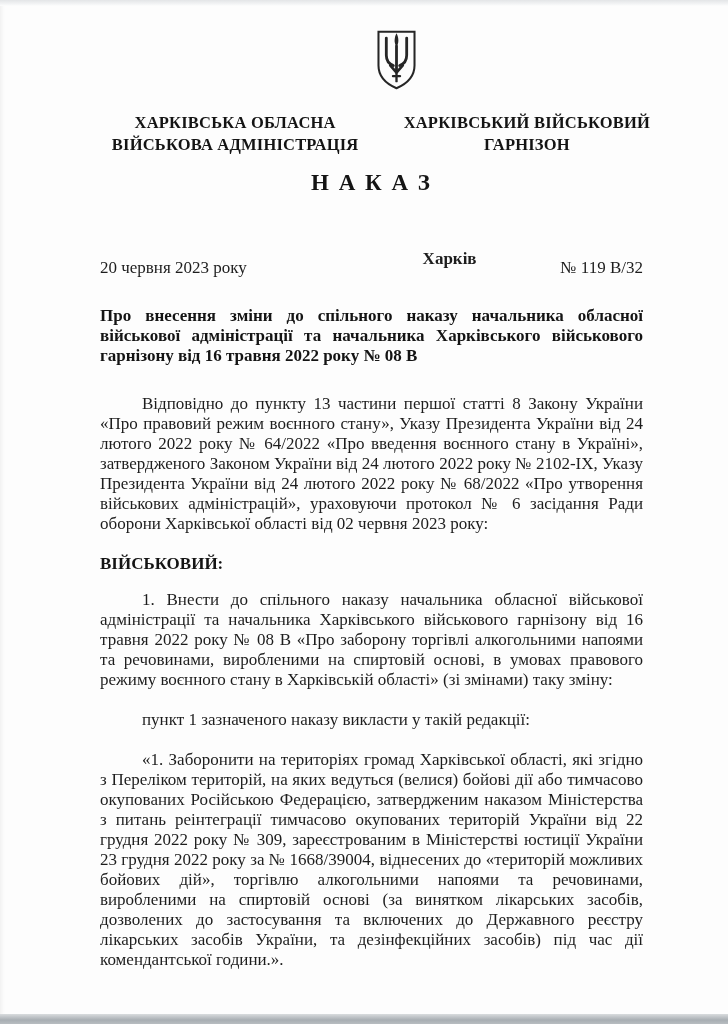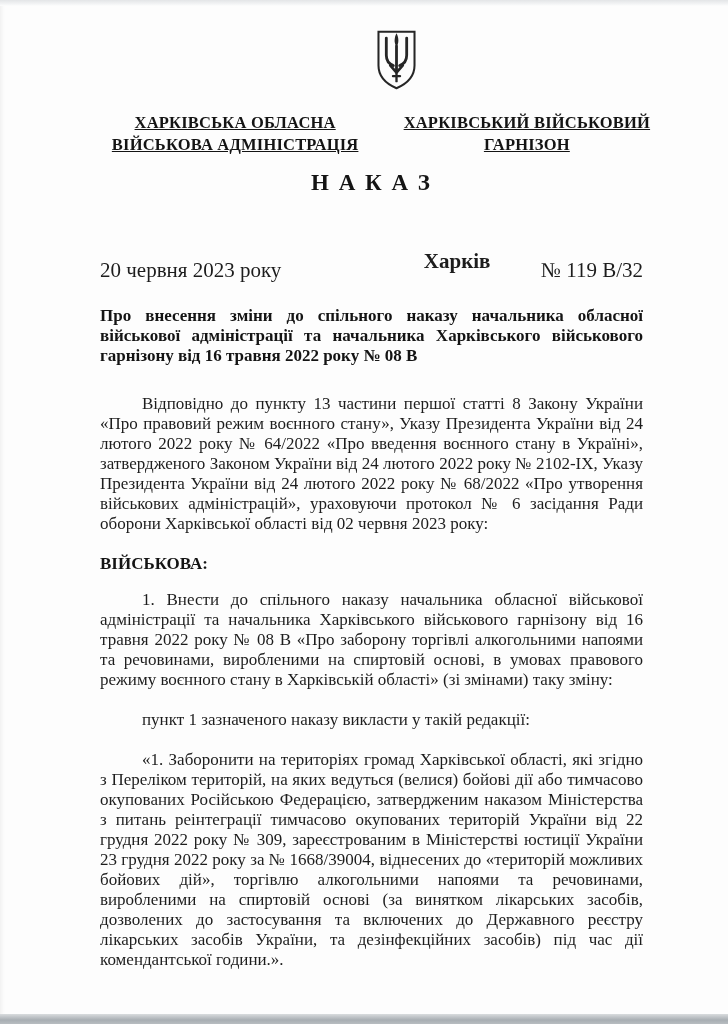--- a/index.html
+++ b/index.html
@@ -36,34 +36,33 @@
   }
   .org-name {
     width:49%;
     text-align:center;
     font-weight:bold;
     font-size:16.5px;
     line-height:1.32;
     color:#141414;
     white-space:pre-line;
     letter-spacing:0.2px;
-    text-decoration:underline;
   }
   .doc-type {
     position:absolute; top:170px; left:100px; width:543px;
     text-align:center;
     font-weight:bold;
     font-size:23px;
     letter-spacing:2px;
     color:#141414;
   }
   .meta-row {
     position:absolute; top:258px; left:100px; width:543px;
     display:flex; justify-content:space-between; align-items:baseline;
-    font-size:21px;
+    font-size:17px;
     text-align:center;
   }
   .meta-place {
     font-weight:bold;
     transform:translate(26px,-9px);
     margin-left:40px;
   }
   .content {
     position:absolute; top:306px; left:100px; width:543px;
   }
@@ -121,21 +120,21 @@
     <span class="meta-date">20 червня 2023 року</span>
     <span class="meta-place">Харків</span>
     <span class="meta-number">№ 119 В/32</span>
   </div>
 
   <div class="content">
     <p class="para subject">Про внесення зміни до спільного наказу начальника обласної військової адміністрації та начальника Харківського військового гарнізону від 16 травня 2022 року № 08 В</p>
 
     <p class="para indent">Відповідно до пункту 13 частини першої статті 8 Закону України «Про правовий режим воєнного стану», Указу Президента України від 24 лютого 2022 року № 64/2022 «Про введення воєнного стану в Україні», затвердженого Законом України від 24 лютого 2022 року № 2102-IX, Указу Президента України від 24 лютого 2022 року № 68/2022 «Про утворення військових адміністрацій», ураховуючи протокол № 6 засідання Ради оборони Харківської області від 02 червня 2023 року:</p>
 
-    <p class="para decree-word">ВІЙСЬКОВА:</p>
+    <p class="para decree-word">ВІЙСЬКОВИЙ:</p>
 
     <p class="para indent">1. Внести до спільного наказу начальника обласної військової адміністрації та начальника Харківського військового гарнізону від 16 травня 2022 року № 08 В «Про заборону торгівлі алкогольними напоями та речовинами, виробленими на спиртовій основі, в умовах правового режиму воєнного стану в Харківській області» (зі змінами) таку зміну:</p>
 
     <p class="para indent">пункт 1 зазначеного наказу викласти у такій редакції:</p>
 
     <p class="para indent">«1. Заборонити на територіях громад Харківської області, які згідно з Переліком територій, на яких ведуться (велися) бойові дії або тимчасово окупованих Російською Федерацією, затвердженим наказом Міністерства з питань реінтеграції тимчасово окупованих територій України від 22 грудня 2022 року № 309, зареєстрованим в Міністерстві юстиції України 23 грудня 2022 року за № 1668/39004, віднесених до «територій можливих бойових дій», торгівлю алкогольними напоями та речовинами, виробленими на спиртовій основі (за винятком лікарських засобів, дозволених до застосування та включених до Державного реєстру лікарських засобів України, та дезінфекційних засобів) під час дії комендантської години.».</p>
   </div>
 
   <div class="scan-edge-bottom"></div>
 

